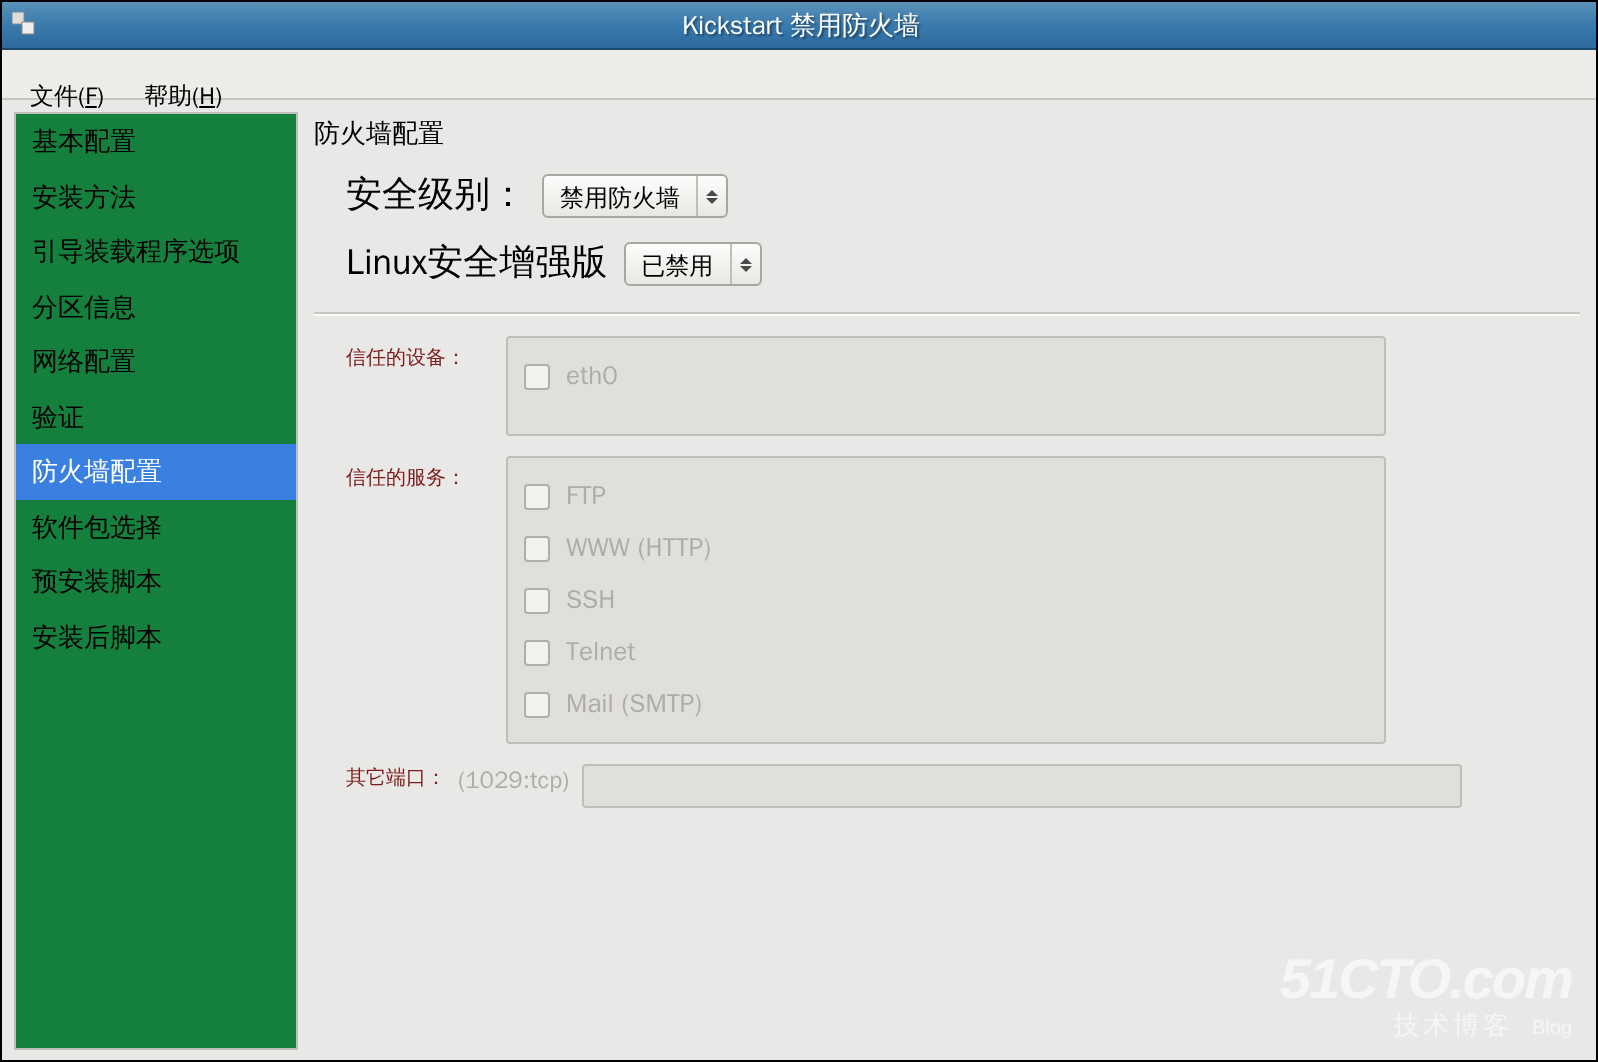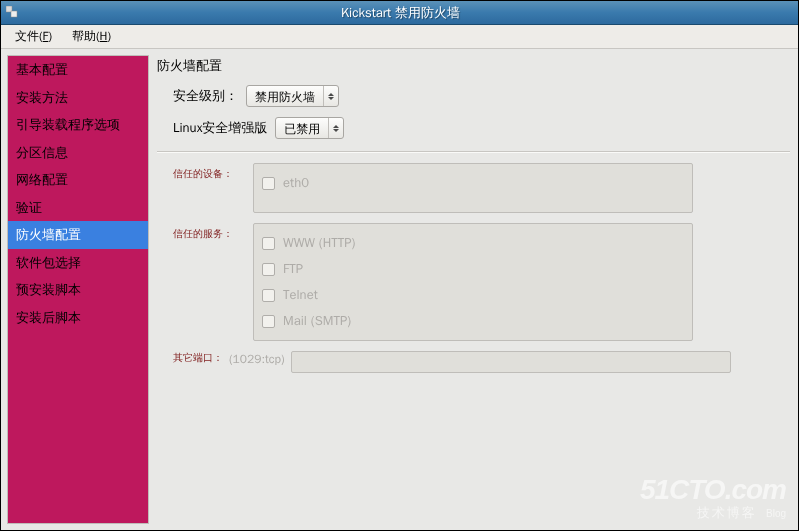--- a/index.html
+++ b/index.html
@@ -37,35 +37,35 @@
     .titlebar-title {
       flex: 1;
       text-align: center;
       padding-right: 20px;
     }
     .menubar {
       height: 24px;
       background: #eeece8;
       border-bottom: 1px solid #c8c6c2;
       display: flex;
-      padding: 0 4px;
+      padding: 12px 4px;
     }
     .menu-item {
       padding: 3px 10px;
       cursor: pointer;
       font-size: 12px;
     }
     .menu-item .mn { text-decoration: underline; }
     .content {
       display: flex;
       height: calc(100% - 48px);
     }
     .sidebar {
       width: 142px;
-      background: #be185d;
+      background: #15803d;
       border: 1px solid #bfbdb9;
       margin: 6px 0 6px 6px;
       overflow: hidden;
     }
     .sidebar-item {
       padding: 4px 8px;
       font-size: 13px;
       cursor: pointer;
       line-height: 1.5;
     }
@@ -80,21 +80,21 @@
     .section-header {
       font-size: 13px;
       padding: 2px 0 6px 0;
     }
     .field-row {
       display: flex;
       align-items: center;
       padding: 4px 0 6px 16px;
     }
     .field-label {
-      font-size: 13px;
+      font-size: 18px;
       margin-right: 8px;
     }
     .dropdown {
       display: inline-flex;
       align-items: flex-end;
       background: linear-gradient(to bottom, #fdfdfc, #e8e7e3);
       border: 1px solid #a8a6a2;
       border-radius: 3px;
       height: 22px;
       padding: 0 4px 0 8px;
@@ -271,25 +271,29 @@
           <span class="checkbox-label">eth0</span>
         </div>
       </div>
     </div>
 
     <div class="disabled-section">
       <span class="disabled-label">信任的服务：</span>
       <div class="checkbox-group">
         <div class="checkbox-row">
           <span class="checkbox-box"></span>
+          <span class="checkbox-label">FTP</span>
+        </div>
+        <div class="checkbox-row">
+          <span class="checkbox-box"></span>
           <span class="checkbox-label">WWW (HTTP)</span>
         </div>
         <div class="checkbox-row">
           <span class="checkbox-box"></span>
-          <span class="checkbox-label">FTP</span>
+          <span class="checkbox-label">SSH</span>
         </div>
         <div class="checkbox-row">
           <span class="checkbox-box"></span>
           <span class="checkbox-label">Telnet</span>
         </div>
         <div class="checkbox-row">
           <span class="checkbox-box"></span>
           <span class="checkbox-label">Mail (SMTP)</span>
         </div>
       </div>

